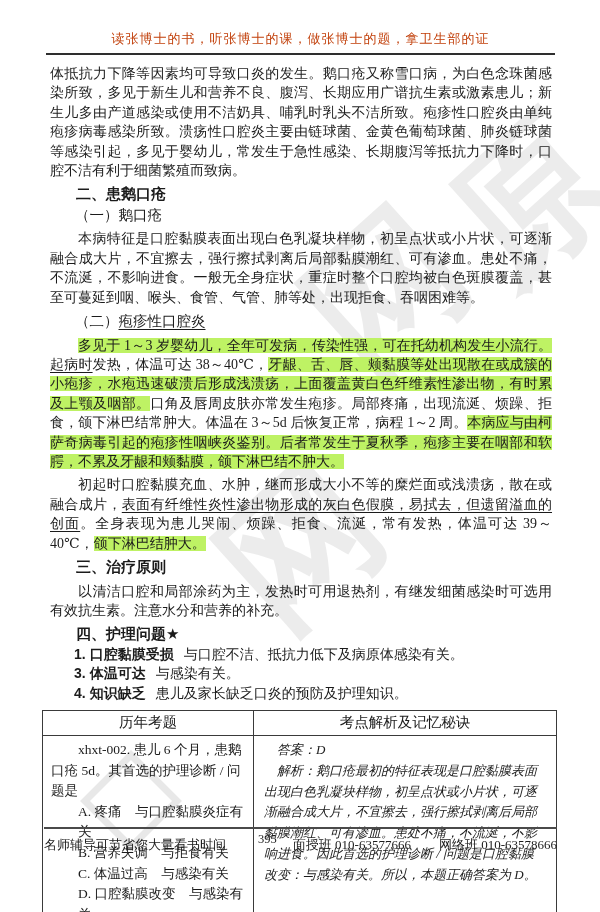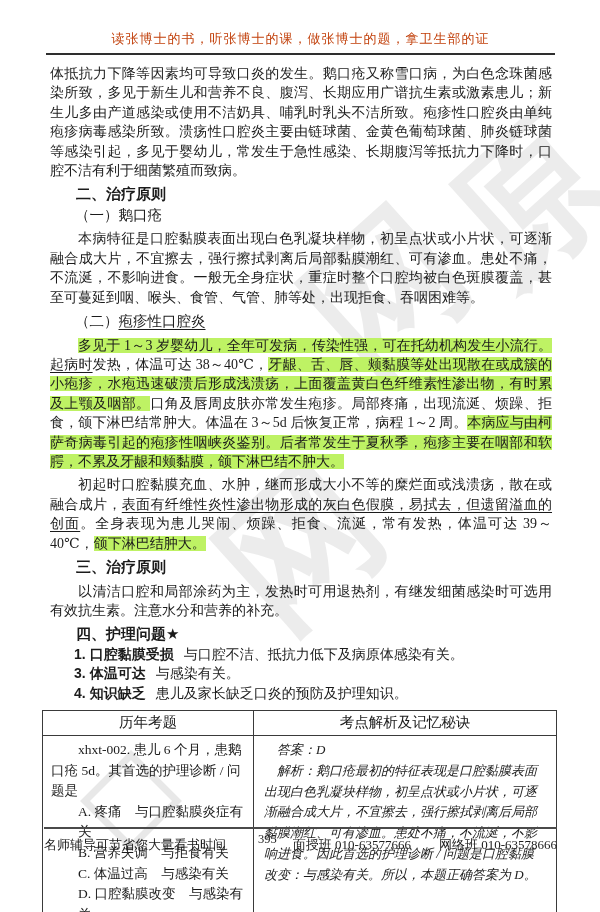--- a/index.html
+++ b/index.html
@@ -66,21 +66,21 @@
     <span class="wm-diamond" style="left:95px; top:765px;"></span>
   </div>
 
   <div class="hdr">
     <div class="hdr-slogan">读张博士的书，听张博士的课，做张博士的题，拿卫生部的证</div>
     <div class="hdr-rule"></div>
   </div>
 
   <div class="body-wrap">
       <p class="para noindent"><span class="s-plain">体抵抗力下降等因素均可导致口炎的发生。鹅口疮又称雪口病，为白色念珠菌感染所致，多见于新生儿和营养不良、腹泻、长期应用广谱抗生素或激素患儿；新生儿多由产道感染或使用不洁奶具、哺乳时乳头不洁所致。疱疹性口腔炎由单纯疱疹病毒感染所致。溃疡性口腔炎主要由链球菌、金黄色葡萄球菌、肺炎链球菌等感染引起，多见于婴幼儿，常发生于急性感染、长期腹泻等抵抗力下降时，口腔不洁有利于细菌繁殖而致病。</span></p>
-      <p class="sec-h">二、治疗原则</p>
+      <p class="sec-h">二、患鹅口疮</p>
       <p class="sub-h"><span class="s-plain">（一）鹅口疮</span></p>
       <p class="para"><span class="s-plain">本病特征是口腔黏膜表面出现白色乳凝块样物，初呈点状或小片状，可逐渐融合成大片，不宜擦去，强行擦拭剥离后局部黏膜潮红、可有渗血。患处不痛，不流涎，不影响进食。一般无全身症状，重症时整个口腔均被白色斑膜覆盖，甚至可蔓延到咽、喉头、食管、气管、肺等处，出现拒食、吞咽困难等。</span></p>
       <p class="sub-h"><span class="s-plain">（二）</span><span class="s-ul">疱疹性口腔炎</span></p>
       <p class="para"><span class="s-hl">多见于 1～3 岁婴幼儿，全年可发病，传染性强，可在托幼机构发生小流行。</span><span class="s-ul">起病时</span><span class="s-plain">发热，体温可达 38～40℃，</span><span class="s-hl">牙龈、舌、唇、颊黏膜等处出现散在或成簇的小疱疹，水疱迅速破溃后形成浅溃疡，上面覆盖黄白色纤维素性渗出物，有时累及上颚及咽部。</span><span class="s-plain">口角及唇周皮肤亦常发生疱疹。局部疼痛，出现流涎、烦躁、拒食，颌下淋巴结常肿大。体温在 3～5d 后恢复正常，病程 1～2 周。</span><span class="s-hl">本病应与由柯萨奇病毒引起的疱疹性咽峡炎鉴别。后者常发生于夏秋季，疱疹主要在咽部和软腭，不累及牙龈和颊黏膜，颌下淋巴结不肿大。</span></p>
       <p class="para"><span class="s-plain">初起时口腔黏膜充血、水肿，继而形成大小不等的糜烂面或浅溃疡，散在或融合成片，</span><span class="s-ul">表面有纤维性炎性渗出物形成的灰白色假膜，易拭去，但遗留溢血的创面</span><span class="s-plain">。全身表现为患儿哭闹、烦躁、拒食、流涎，常有发热，体温可达 39～40℃，</span><span class="s-hl">颌下淋巴结肿大。</span></p>
       <p class="sec-h">三、治疗原则</p>
       <p class="para"><span class="s-plain">以清洁口腔和局部涂药为主，发热时可用退热剂，有继发细菌感染时可选用有效抗生素。注意水分和营养的补充。</span></p>
       <p class="sec-h">四、护理问题★</p>
       <p class="care-item"><span class="care-num">1.</span><span class="care-label">口腔黏膜受损</span><span class="care-text">与口腔不洁、抵抗力低下及病原体感染有关。</span></p>
       <p class="care-item"><span class="care-num">3.</span><span class="care-label">体温可达</span><span class="care-text">与感染有关。</span></p>

